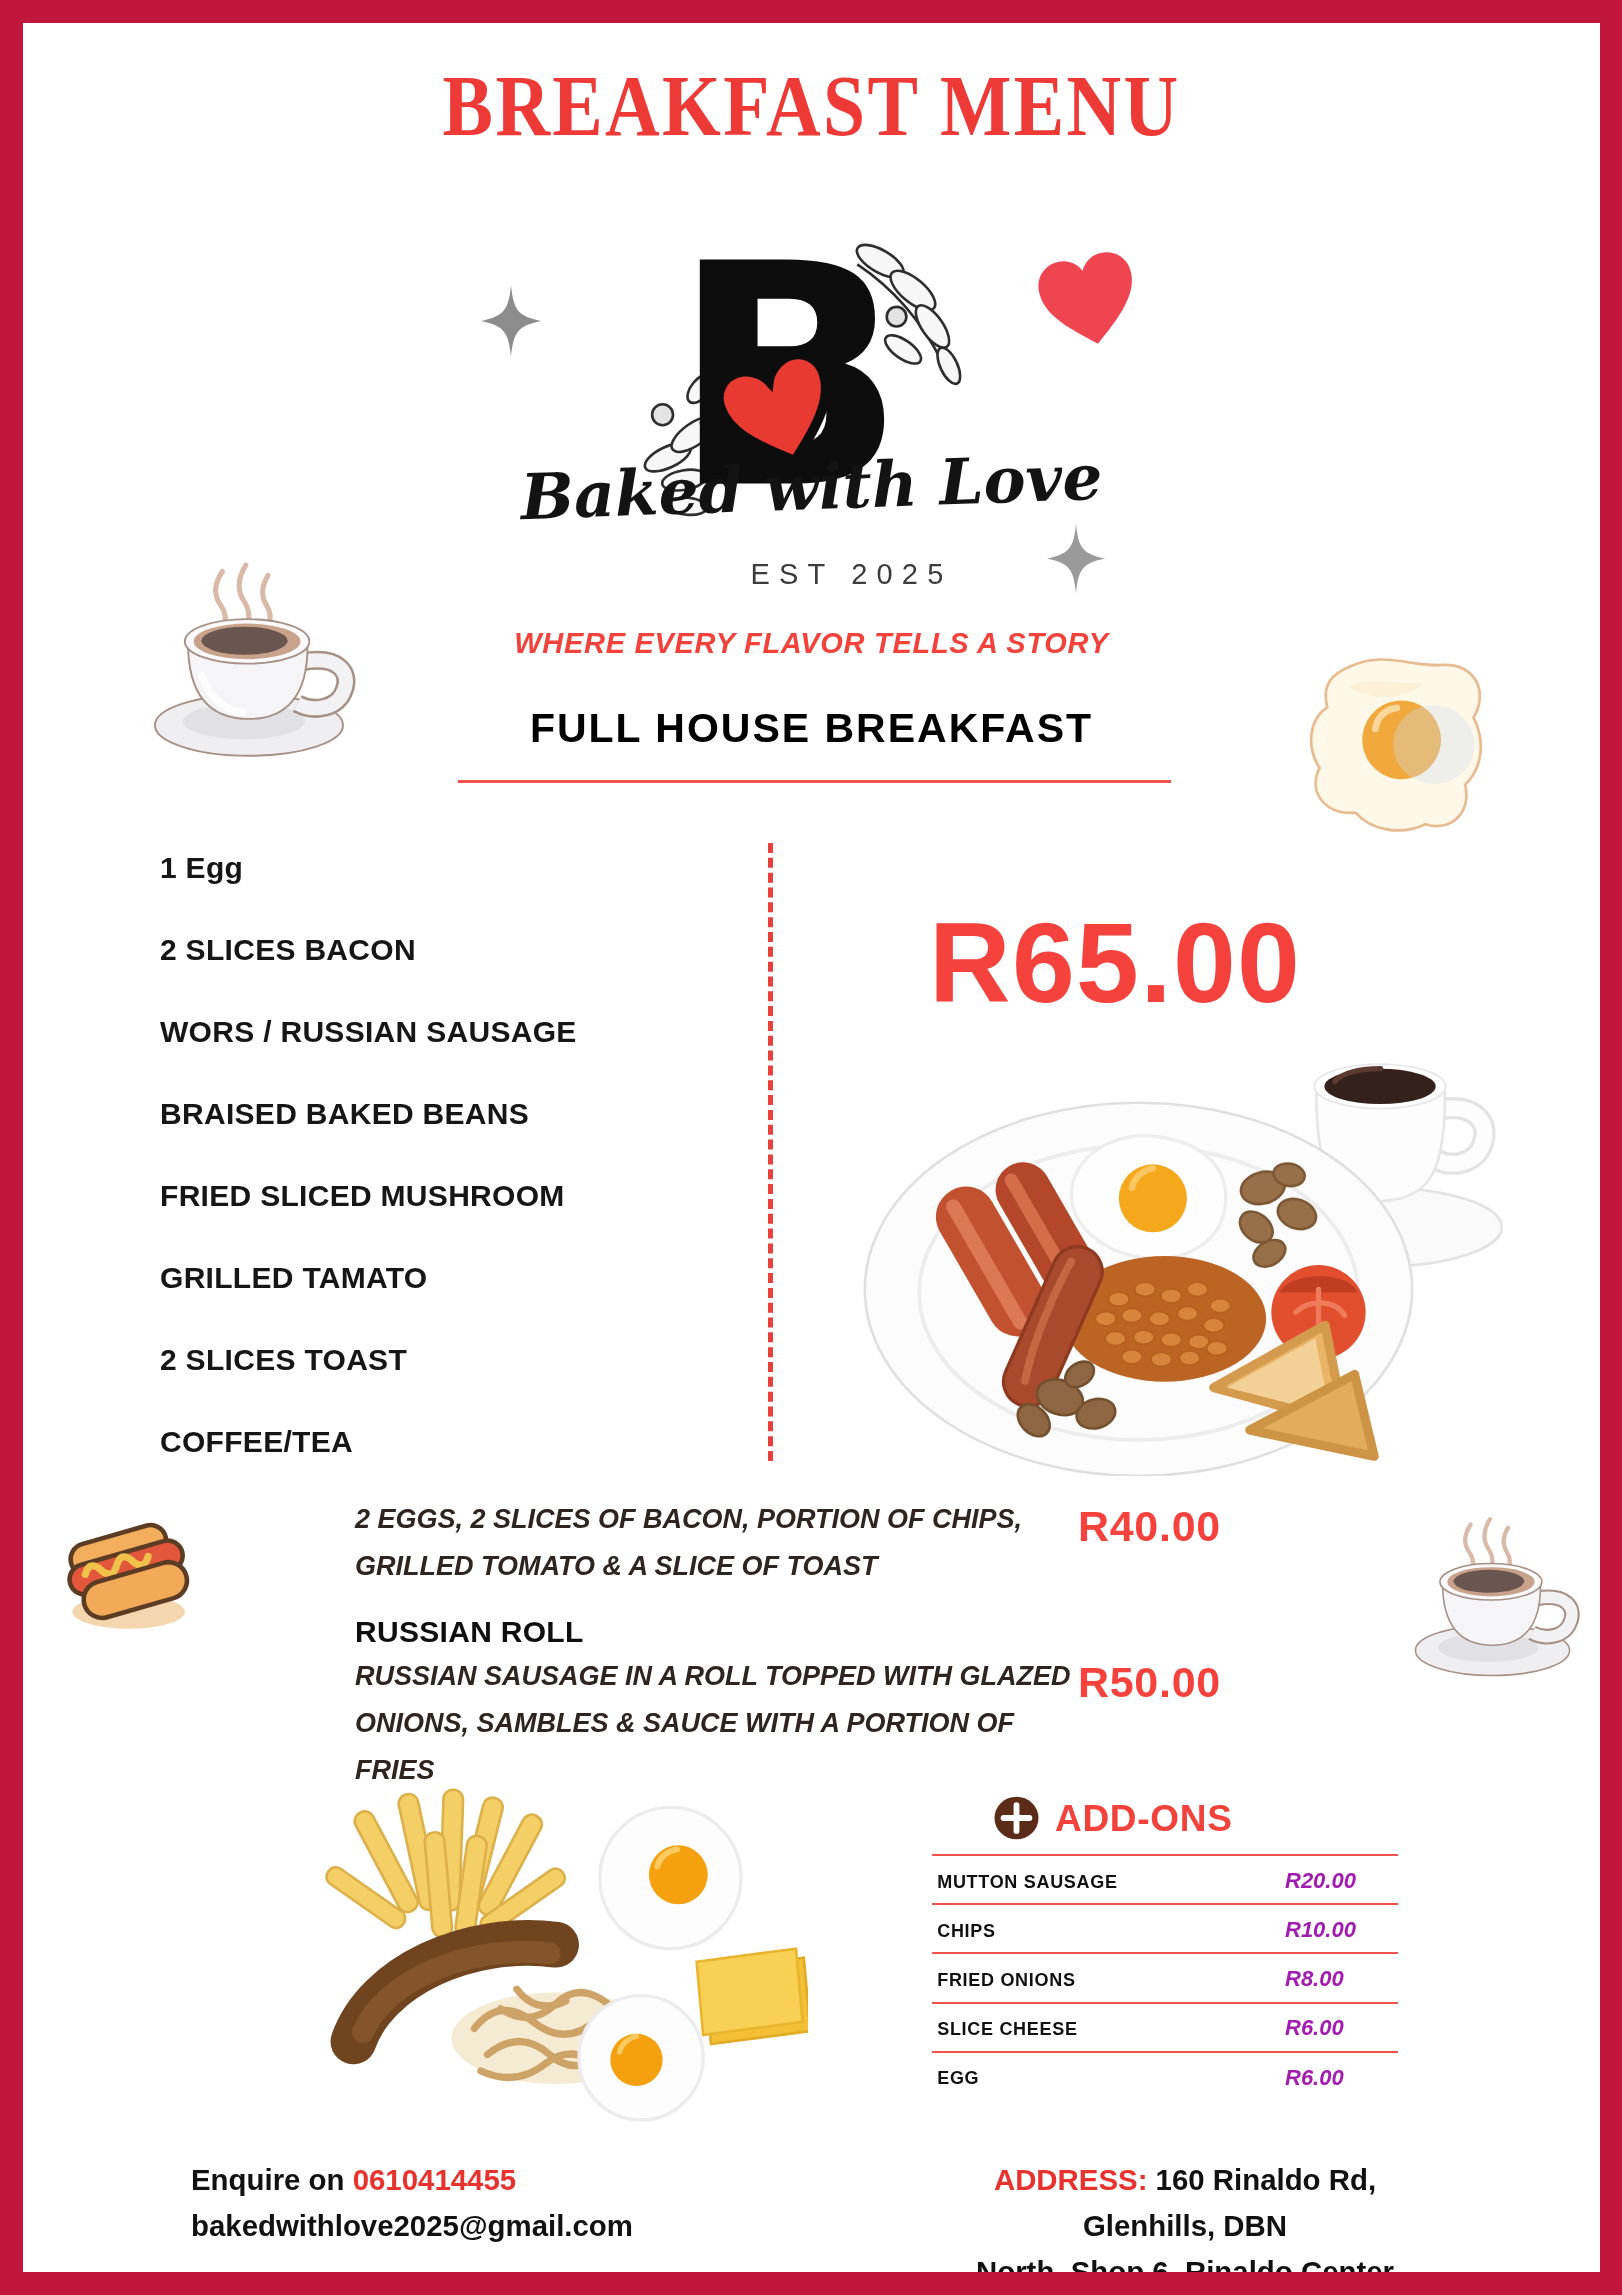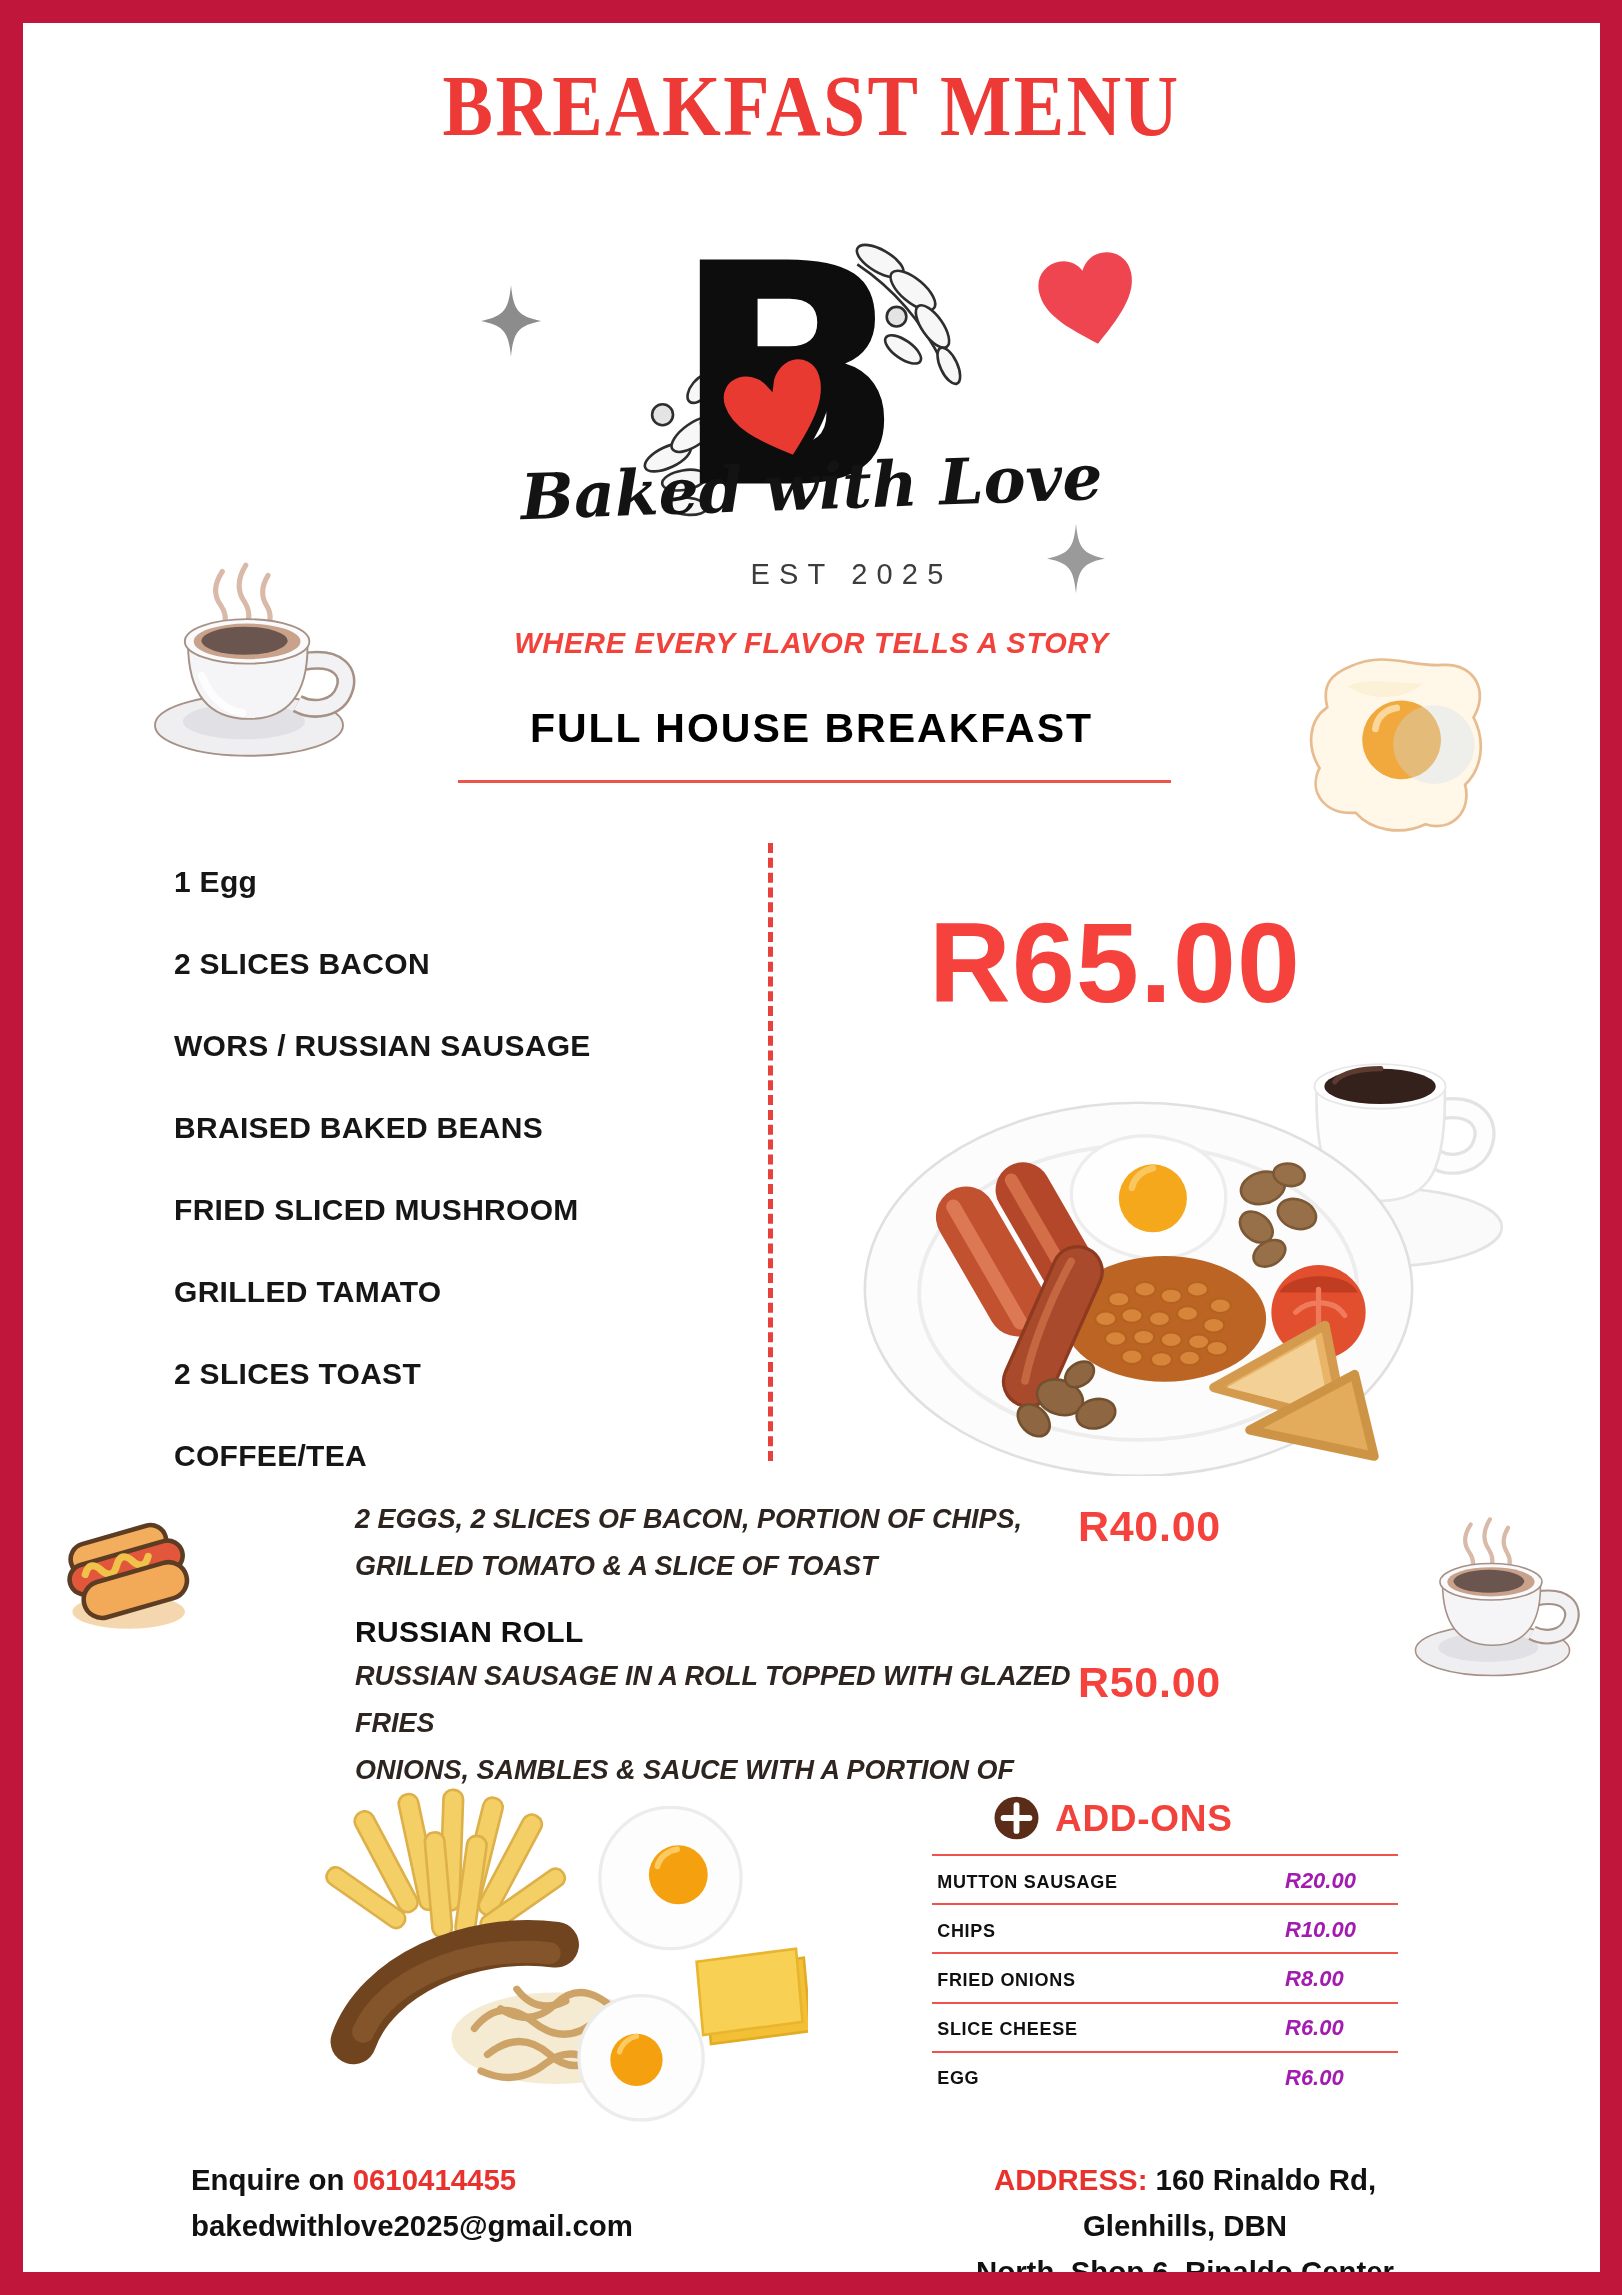--- a/index.html
+++ b/index.html
@@ -30,21 +30,21 @@
   .tagline{
     left:0;top:627px;width:100%;text-align:center;
     font-size:29px;font-style:italic;font-weight:700;color:#F2423C;letter-spacing:0.7px;
   }
   .section-title{
     left:0;top:705px;width:100%;text-align:center;
     font-size:41px;font-weight:700;color:#000;letter-spacing:2px;
   }
   .section-underline{left:458px;top:780px;width:713px;height:3.3px;background:#F0524C;}
 
-  .fh-list{left:160px;top:851px;margin:14px;padding:0;list-style:none;}
+  .fh-list{left:160px;top:851px;margin:0;padding:0;list-style:none;}
   .fh-list li{
     height:82px;font-size:30px;font-weight:600;color:#161616;letter-spacing:0.3px;
   }
   .fh-divider{
     left:768px;top:843px;height:618px;width:0;
     border-left:5.2px dashed #E8403A;
   }
   .fh-price{
     left:929px;top:898px;width:445px;text-align:left;
     font-size:113px;font-weight:600;color:#F5423D;letter-spacing:1.3px;
@@ -261,22 +261,22 @@
       <rect x="30" y="88" width="162" height="56" rx="28" fill="#F2A958" stroke="#5C3D24" stroke-width="7"></rect>
     </g>
   </svg>
 </div>
 
 <div class="abs desc-col">
   <div class="desc-line">2 EGGS, 2 SLICES OF BACON, PORTION OF CHIPS,</div>
   <div class="desc-line">GRILLED TOMATO &amp; A SLICE OF TOAST</div>
   <div class="item-name">RUSSIAN ROLL</div>
   <div class="desc-line">RUSSIAN SAUSAGE IN A ROLL TOPPED WITH GLAZED</div>
+  <div class="desc-line">ONIONS, SAMBLES &amp; SAUCE WITH A PORTION OF</div>
   <div class="desc-line">FRIES</div>
-  <div class="desc-line">ONIONS, SAMBLES &amp; SAUCE WITH A PORTION OF</div>
 </div>
 <div class="abs price-md price-40">R40.00</div>
 <div class="abs price-md price-50">R50.00</div>
 
 <div class="abs" style="left:1404px;top:1515px;width:177px;height:169px;">
   <svg width="177" height="169" viewBox="0 0 340 320">
     <g stroke="#D9B9A8" stroke-width="8" fill="none" stroke-linecap="round">
       <path d="M128 16 q-20 30 -2 54 q16 24 -6 48"></path>
       <path d="M165 6 q-20 32 -2 58 q16 26 -6 52"></path>
       <path d="M200 22 q-16 26 -2 48 q13 22 -6 44"></path>

